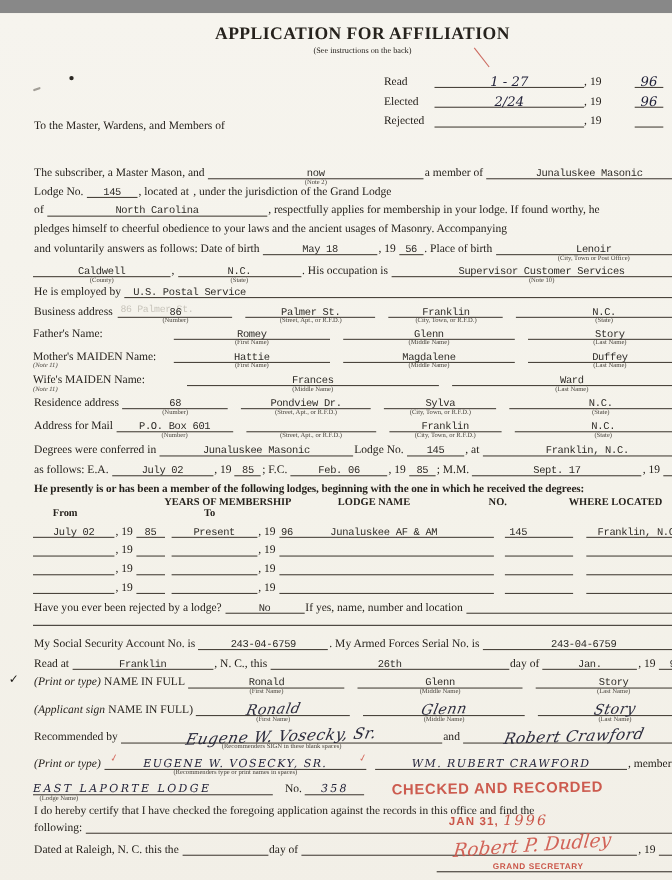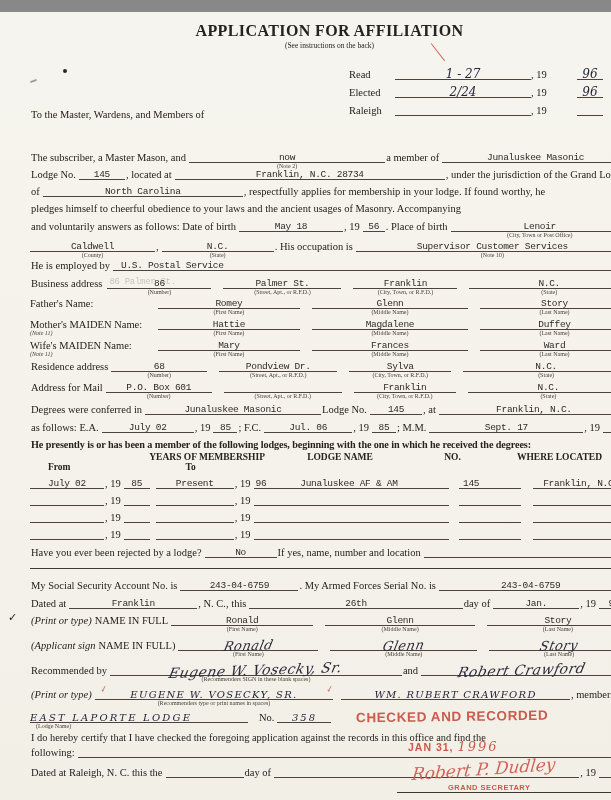--- a/index.html
+++ b/index.html
@@ -75,21 +75,21 @@
         <span class="l">Elected</span>
         <span class="f g">
             <span class="h">2/24</span>
           </span>
         <span class="l">, 19</span>
         <span class="f" style="width:26px;">
             <span class="h">96</span>
           </span>
       </div>
       <div class="r">
-        <span class="l">Raleigh</span>
+        <span class="l">Rejected</span>
         <span class="f g"></span>
         <span class="l">, 19</span>
         <span class="f" style="width:26px;"></span>
       </div>
     </div>
 
     <div class="r" style="margin-top:56px; height:14px;">
       <span class="l">To the Master, Wardens, and Members of</span>
     </div>
 
@@ -103,23 +103,20 @@
       <span class="f" style="flex:1;">
           <span class="v">Junaluskee Masonic</span>
         </span>
     </div>
     <div class="r" style="height:17px;">
       <span class="l">Lodge No.</span>
       <span class="f" style="width:46px;">
           <span class="v">145</span>
         </span>
       <span class="l">, located at</span>
-      <span class="f g">
-          <span class="v">Franklin, N.C. 28734</span>
-        </span>
       <span class="l">, under the jurisdiction of the Grand Lodge</span>
     </div>
     <div class="r" style="height:17px;">
       <span class="l">of</span>
       <span class="f" style="width:200px;">
           <span class="v">North Carolina</span>
         </span>
       <span class="l">, respectfully applies for membership in your lodge. If found worthy, he</span>
     </div>
     <div class="r" style="height:17px;">
@@ -209,24 +206,20 @@
           <span class="v">Magdalene</span>
           <span class="s">(Middle Name)</span>
         </span>
       <span class="f" style="flex:1.05; margin-left:12px;">
           <span class="v">Duffey</span>
           <span class="s">(Last Name)</span>
         </span>
     </div>
     <div class="r" style="height:16px; margin-bottom:5px;">
       <span class="nlbl"><span>Wife's MAIDEN Name:</span><span class="slbl">(Note 11)</span></span>
-      <span class="f" style="flex:1;">
-          <span class="v">Mary</span>
-          <span class="s">(First Name)</span>
-        </span>
       <span class="f" style="flex:1.1; margin-left:12px;">
           <span class="v">Frances</span>
           <span class="s">(Middle Name)</span>
         </span>
       <span class="f" style="flex:1.05; margin-left:12px;">
           <span class="v">Ward</span>
           <span class="s">(Last Name)</span>
         </span>
     </div>
 
@@ -286,21 +279,21 @@
       <span class="l">as follows: E.A.</span>
       <span class="f" style="width:92px;">
           <span class="v">July 02</span>
         </span>
       <span class="l">, 19</span>
       <span class="f" style="width:24px;">
           <span class="v">85</span>
         </span>
       <span class="l">; F.C.</span>
       <span class="f" style="width:88px;">
-          <span class="v">Jul. 06</span>
+          <span class="v">Feb. 06</span>
         </span>
       <span class="l">, 19</span>
       <span class="f" style="width:24px;">
           <span class="v">85</span>
         </span>
       <span class="l">; M.M.</span>
       <span class="f g">
           <span class="v">Sept. 17</span>
         </span>
       <span class="l">, 19</span>
@@ -391,21 +384,21 @@
       <span class="f" style="width:118px;">
           <span class="v">243-04-6759</span>
         </span>
       <span class="l">. My Armed Forces Serial No. is</span>
       <span class="f g">
           <span class="v">243-04-6759</span>
         </span>
       <span class="l">.</span>
     </div>
     <div class="r" style="height:17px; margin-bottom:1px;">
-      <span class="l">Dated at</span>
+      <span class="l">Read at</span>
       <span class="f" style="width:128px;">
           <span class="v">Franklin</span>
         </span>
       <span class="l">, N. C., this</span>
       <span class="f g">
           <span class="v">26th</span>
         </span>
       <span class="l">day of</span>
       <span class="f" style="width:86px;">
           <span class="v">Jan.</span>

